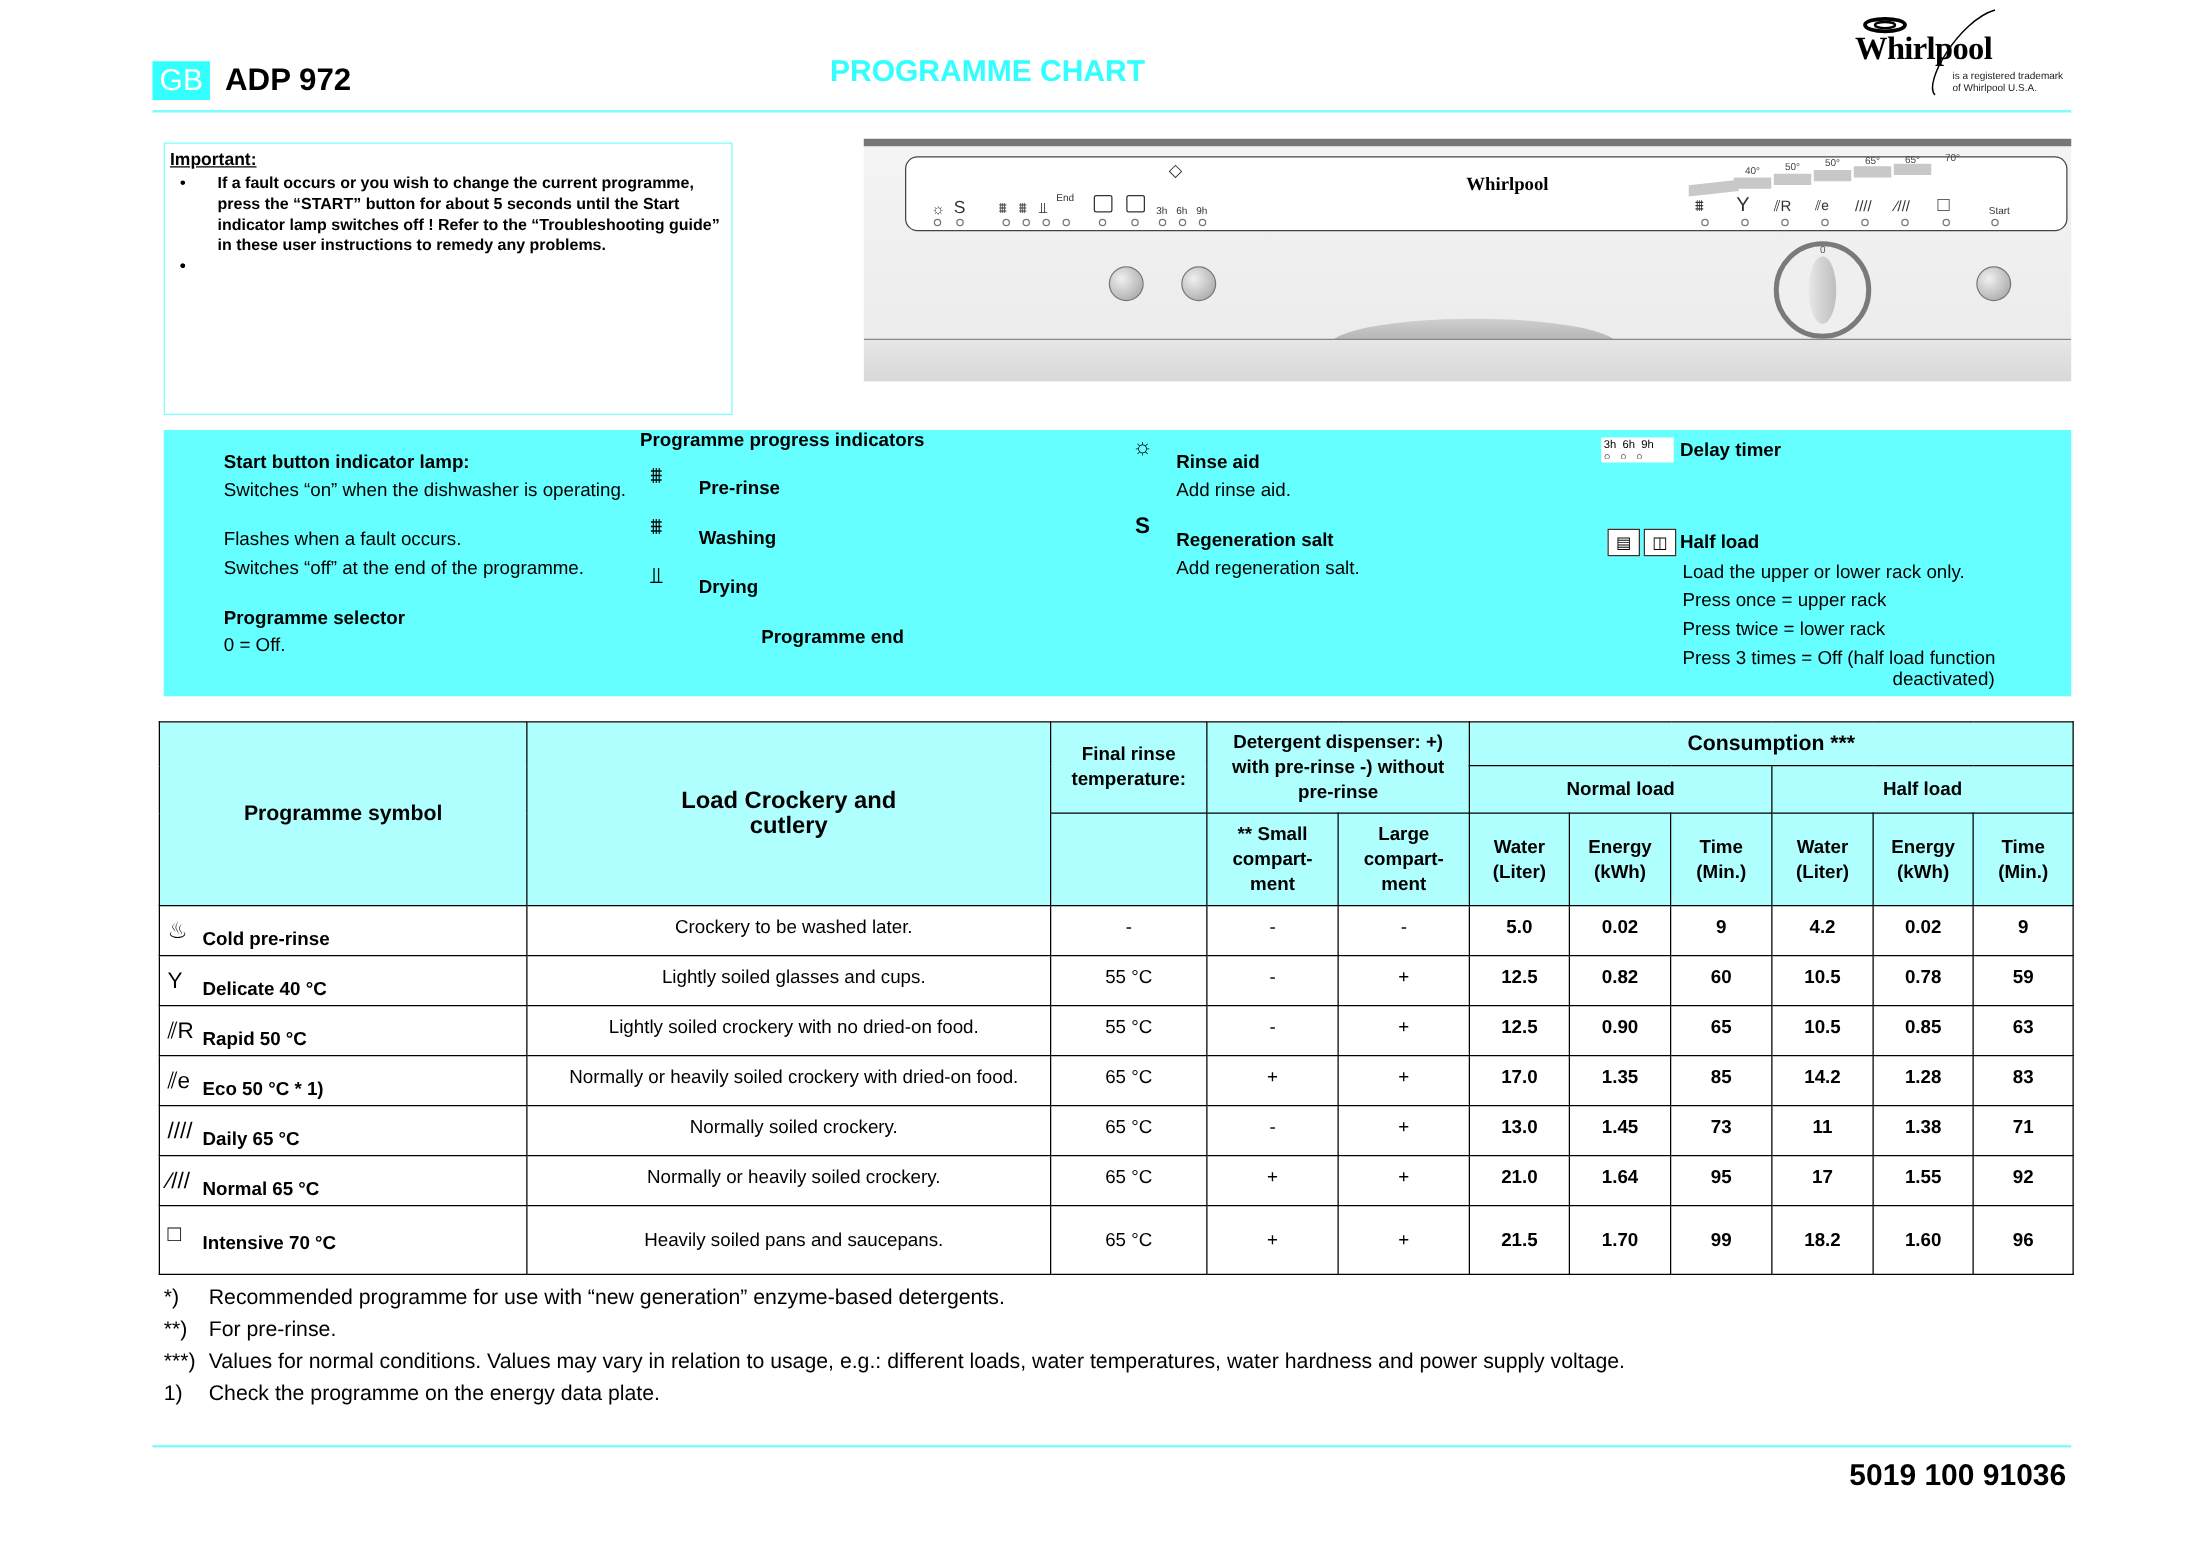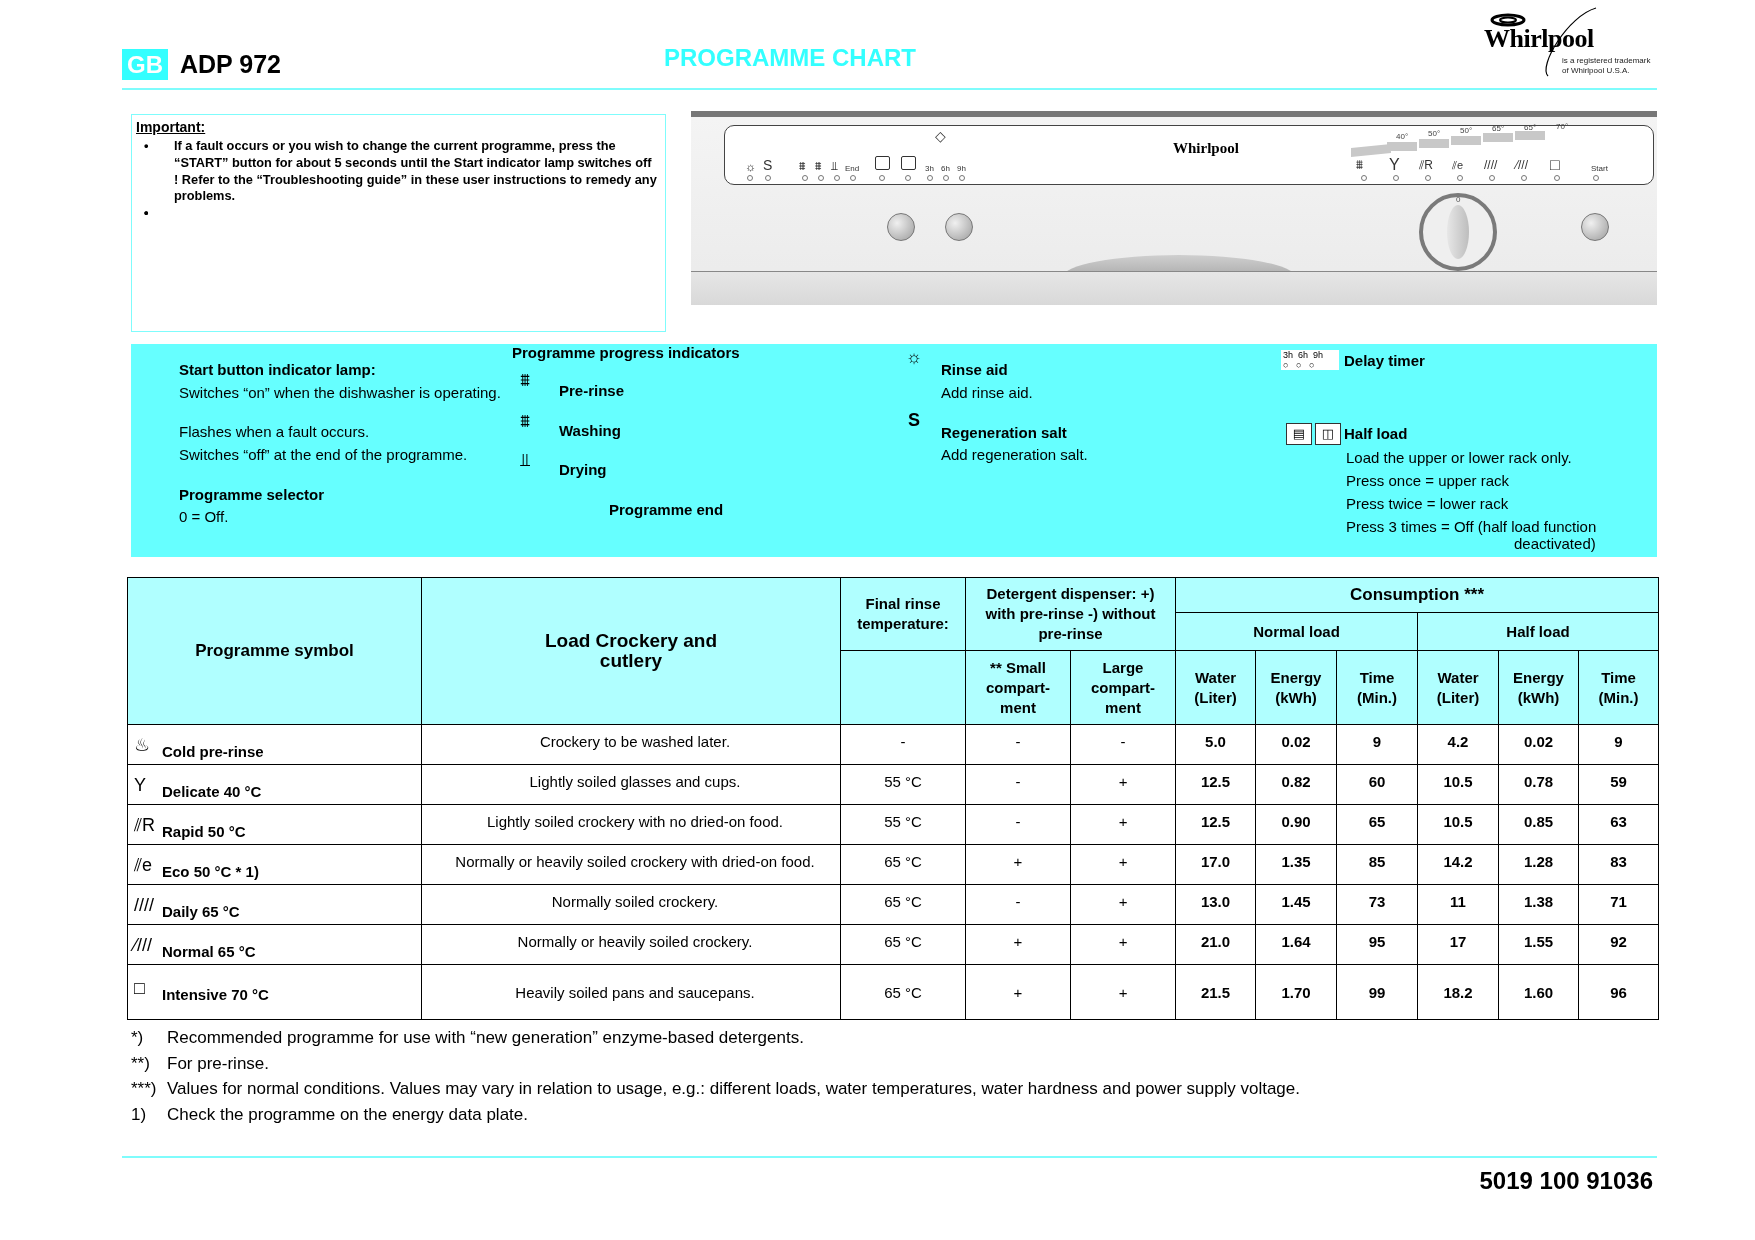--- a/index.html
+++ b/index.html
@@ -3,32 +3,32 @@
 <meta charset="utf-8">
 <style>
   * { box-sizing: border-box; margin: 0; padding: 0; }
   html, body { width: 1755px; height: 1240px; background: #ffffff; overflow: hidden; }
   body { position: relative; font-family: "Liberation Sans", sans-serif; color: #000; }
 
   .abs { position: absolute; }
 
   
   #gb-badge { left: 122px; top: 49px; width: 46px; height: 31px; background: #33ffff; color: #fff;
-    font-weight: bold; font-size: 24px; line-height: 31px; text-align: center; }
+    font-weight: normal; font-size: 24px; line-height: 31px; text-align: center; }
   #model { left: 180px; top: 49px; font-weight: bold; font-size: 25px; line-height: 31px; }
   #title { left: 560px; width: 460px; top: 44px; text-align: center; color: #33ffff; font-weight: bold; font-size: 24px; }
   #header-line { left: 122px; top: 88px; width: 1535px; height: 2px; background: #7ffcfc; }
 
   #logo { left: 1478px; top: 6px; width: 180px; height: 74px; }
   #logo .wordmark { position: absolute; left: 6px; top: 18px; font-family: "Liberation Serif", serif; font-weight: bold; font-size: 26px; letter-spacing: -0.5px; }
   #logo .tm { position: absolute; left: 84px; top: 50px; font-size: 8px; line-height: 10px; color: #222; }
   #logo svg { position: absolute; left: 0; top: 0; }
 
   
-  #important { left: 131px; top: 114px; width: 535px; height: 218px; border: 1px solid #7ffcfc; padding: 4px 6px 0 4px; }
+  #important { left: 131px; top: 114px; width: 455px; height: 218px; border: 1px solid #7ffcfc; padding: 4px 6px 0 4px; }
   #important .head { font-weight: bold; font-size: 14px; text-decoration: underline; margin-bottom: 3px; }
   #important ul { list-style: none; }
   #important li { position: relative; padding-left: 38px; font-weight: bold; font-size: 12.8px; line-height: 16.8px; }
   #important li .bullet { position: absolute; left: 8px; top: 0; }
 
   
   #panel { left: 691px; top: 111px; width: 966px; height: 194px; background: linear-gradient(#f4f4f4, #eaeaea); border-top: 6px solid #777; overflow: hidden; }
   #panel .display { position: absolute; left: 33px; top: 8px; width: 930px; height: 60px; border: 1px solid #444; border-radius: 10px; background: #fff; }
   #panel .lower { position: absolute; left: 0; top: 154px; width: 966px; height: 40px; background: linear-gradient(#e6e6e6, #d6d6d6); border-top: 1px solid #888; }
   #panel .handle { position: absolute; left: 372px; top: 138px; width: 232px; height: 44px; border-radius: 50%; background: linear-gradient(#cfcfcf, #8a8a8a); }
@@ -103,21 +103,21 @@
 <div id="panel" class="abs">
   <div class="display">
     <span class="pico" style="left:20px;top:33px;font-size:12px;">☼</span>
     <span class="pico" style="left:38px;top:31px;font-size:14px;">S</span>
     <span class="led" style="left:22px;top:49px;"></span>
     <span class="led" style="left:40px;top:49px;"></span>
 
     <span class="pico" style="left:74px;top:32px;font-size:12px;">⩩</span>
     <span class="pico" style="left:90px;top:32px;font-size:12px;">⩩</span>
     <span class="pico" style="left:106px;top:32px;font-size:12px;">⫫</span>
-    <span class="psmall" style="left:120px;top:38px;">End</span>
+    <span class="psmall" style="left:120px;top:28px;">End</span>
     <span class="led" style="left:77px;top:49px;"></span>
     <span class="led" style="left:93px;top:49px;"></span>
     <span class="led" style="left:109px;top:49px;"></span>
     <span class="led" style="left:125px;top:49px;"></span>
 
     <span class="pico" style="left:150px;top:30px;width:15px;height:14px;border:1.5px solid #333;border-radius:2px;"></span>
     <span class="pico" style="left:176px;top:30px;width:15px;height:14px;border:1.5px solid #333;border-radius:2px;"></span>
     <span class="led" style="left:154px;top:49px;"></span>
     <span class="led" style="left:180px;top:49px;"></span>
 

